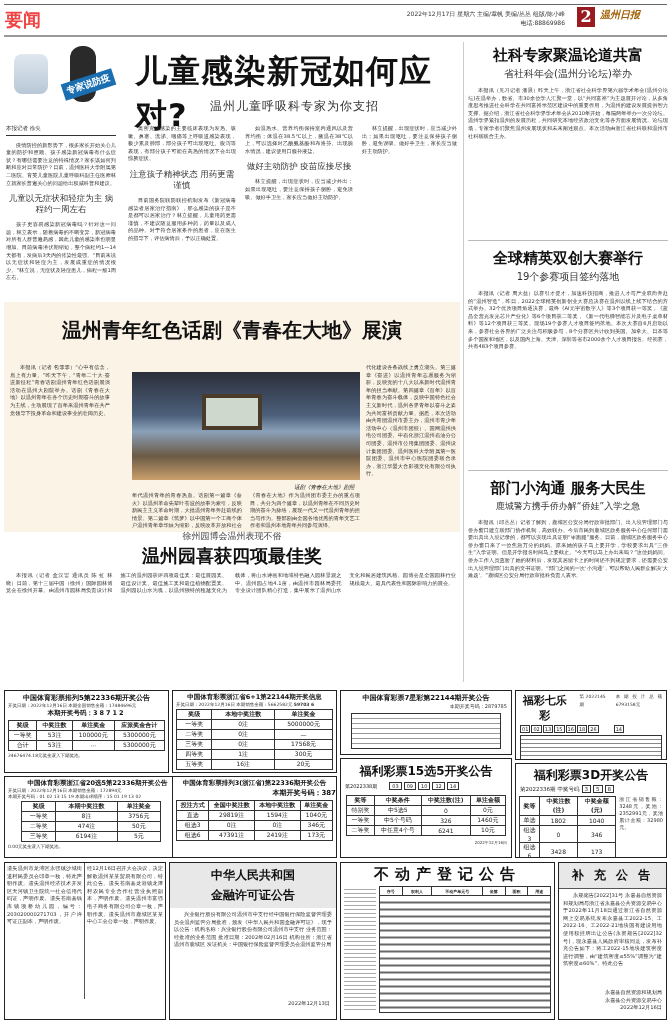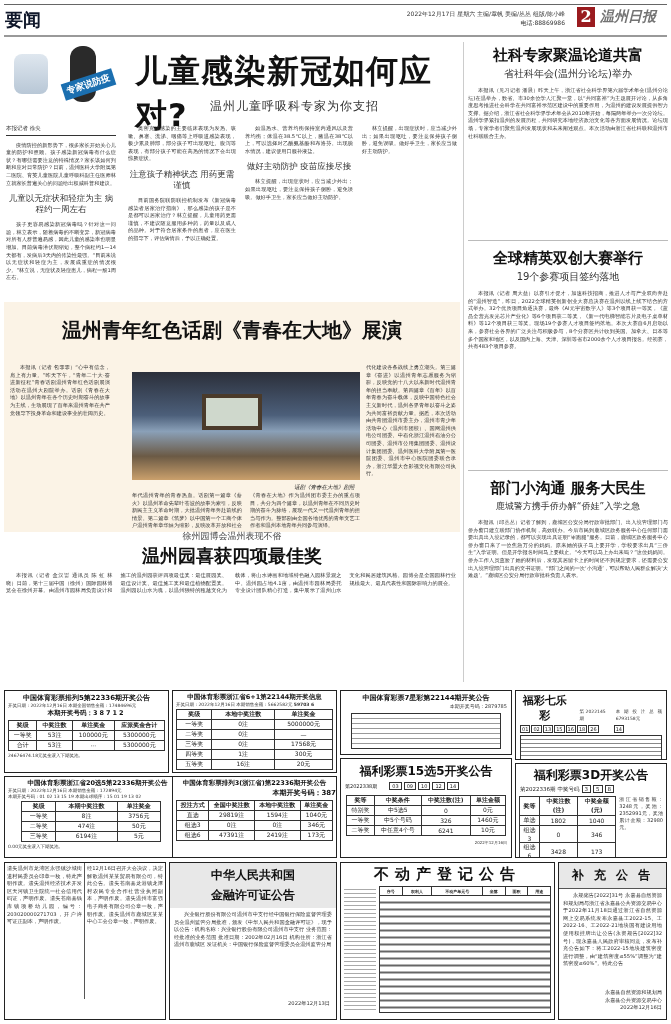--- a/index.html
+++ b/index.html
@@ -2,24 +2,24 @@
 <html><head>
 <meta charset="utf-8">
 <style>
   * { box-sizing: border-box; margin: 0; padding: 0; }
   html, body { width: 671px; height: 1024px; overflow: hidden; background: #fff; }
   body { font-family: "DejaVu Serif", serif; color: #222; position: relative; }
   .abs { position: absolute; }
   .masthead { left: 0; top: 0; width: 671px; height: 40px; }
   .masthead .topline { position:absolute; left:4px; right:4px; top:4px; border-top: 1px solid #666; }
   .masthead .botline { position:absolute; left:4px; right:4px; top:35px; border-top: 2px solid #999; }
-  .section-name { position:absolute; left:5px; top:8px; font-family:"DejaVu Sans", sans-serif; font-weight:bold; font-size:18px; color:#0f172a; }
+  .section-name { position:absolute; left:5px; top:8px; font-family:"DejaVu Sans", sans-serif; font-weight:bold; font-size:18px; color:#ef4444; }
   .issue-info { position:absolute; left:370px; top:9px; width:195px; text-align:right; font-family:"DejaVu Sans",sans-serif; font-size:6px; color:#333; line-height:9px; }
   .page-num { position:absolute; left:577px; top:7px; width:18px; height:20px; background:#9a1b1f; color:#fff; font-weight:bold; font-size:16px; text-align:center; line-height:20px; }
-  .paper-name { position:absolute; left:600px; top:8px; font-size:14px; font-style:italic; color:#737373; font-weight:bold; }
+  .paper-name { position:absolute; left:600px; top:8px; font-size:10px; font-style:italic; color:#a16207; font-weight:bold; }
 
   .txt { font-family: "DejaVu Sans", sans-serif; font-size: 5.2px; line-height: 7.6px; color:#333; text-align: justify; overflow:hidden; }
   .hl { font-family:"DejaVu Sans",sans-serif; font-weight:bold; color:#111; }
   .sub { font-family:"DejaVu Sans",sans-serif; color:#333; }
   .beige { background:#fbf3e6; }
   .col-rule { border-left: 1px solid #ccc; }
   .box { border: 1.5px solid #222; background:#fff; overflow:hidden; }
   .box-title { font-family:"DejaVu Sans",sans-serif; font-weight:bold; text-align:center; color:#111; }
   table.lt { border-collapse: collapse; font-family:"DejaVu Sans",sans-serif; }
   table.lt td, table.lt th { border:1px solid #333; text-align:center; font-size:6px; padding:0 2px; height:9px; }
@@ -177,21 +177,21 @@
     </table>
 </div>
 
 <div class="abs box" style="left:340px;top:690px;width:172px;height:65px;">
   <div class="box-title" style="font-size:7px;margin-top:2px;">中国体育彩票7星彩第22144期开奖公告</div>
   <div class="txt" style="font-size:5px;text-align:right;padding:0 4px;"><span>本期开奖号码：</span><span>2879785</span></div>
   <div style="margin:2px 10px;height:36px;background:repeating-linear-gradient(180deg,#fff 0 4px,#999 4px 5px);border:1px solid #333;"></div>
 </div>
 
 <div class="abs box" style="left:515px;top:690px;width:152px;height:70px;">
-  <div style="display:flex;align-items:flex-end;gap:10px;padding:2px 4px;">
+  <div style="display:flex;align-items:flex-start;gap:10px;padding:2px 4px;">
     <span class="box-title" style="font-size:11px;">福彩七乐彩</span>
     <span class="txt" style="font-size:4.5px;">第2022145期</span>
     <span class="txt" style="font-size:4.5px;">本期投注总额6793158元</span>
   </div>
   <div style="display:flex;gap:1px;padding:0 4px;font-family:'DejaVu Sans',sans-serif;font-size:5px;">
     <span style="border:1px solid #333;padding:0 1px;">01</span>
     <span style="border:1px solid #333;padding:0 1px;">02</span>
     <span style="border:1px solid #333;padding:0 1px;">13</span>
     <span style="border:1px solid #333;padding:0 1px;">15</span>
     <span style="border:1px solid #333;padding:0 1px;">16</span>

